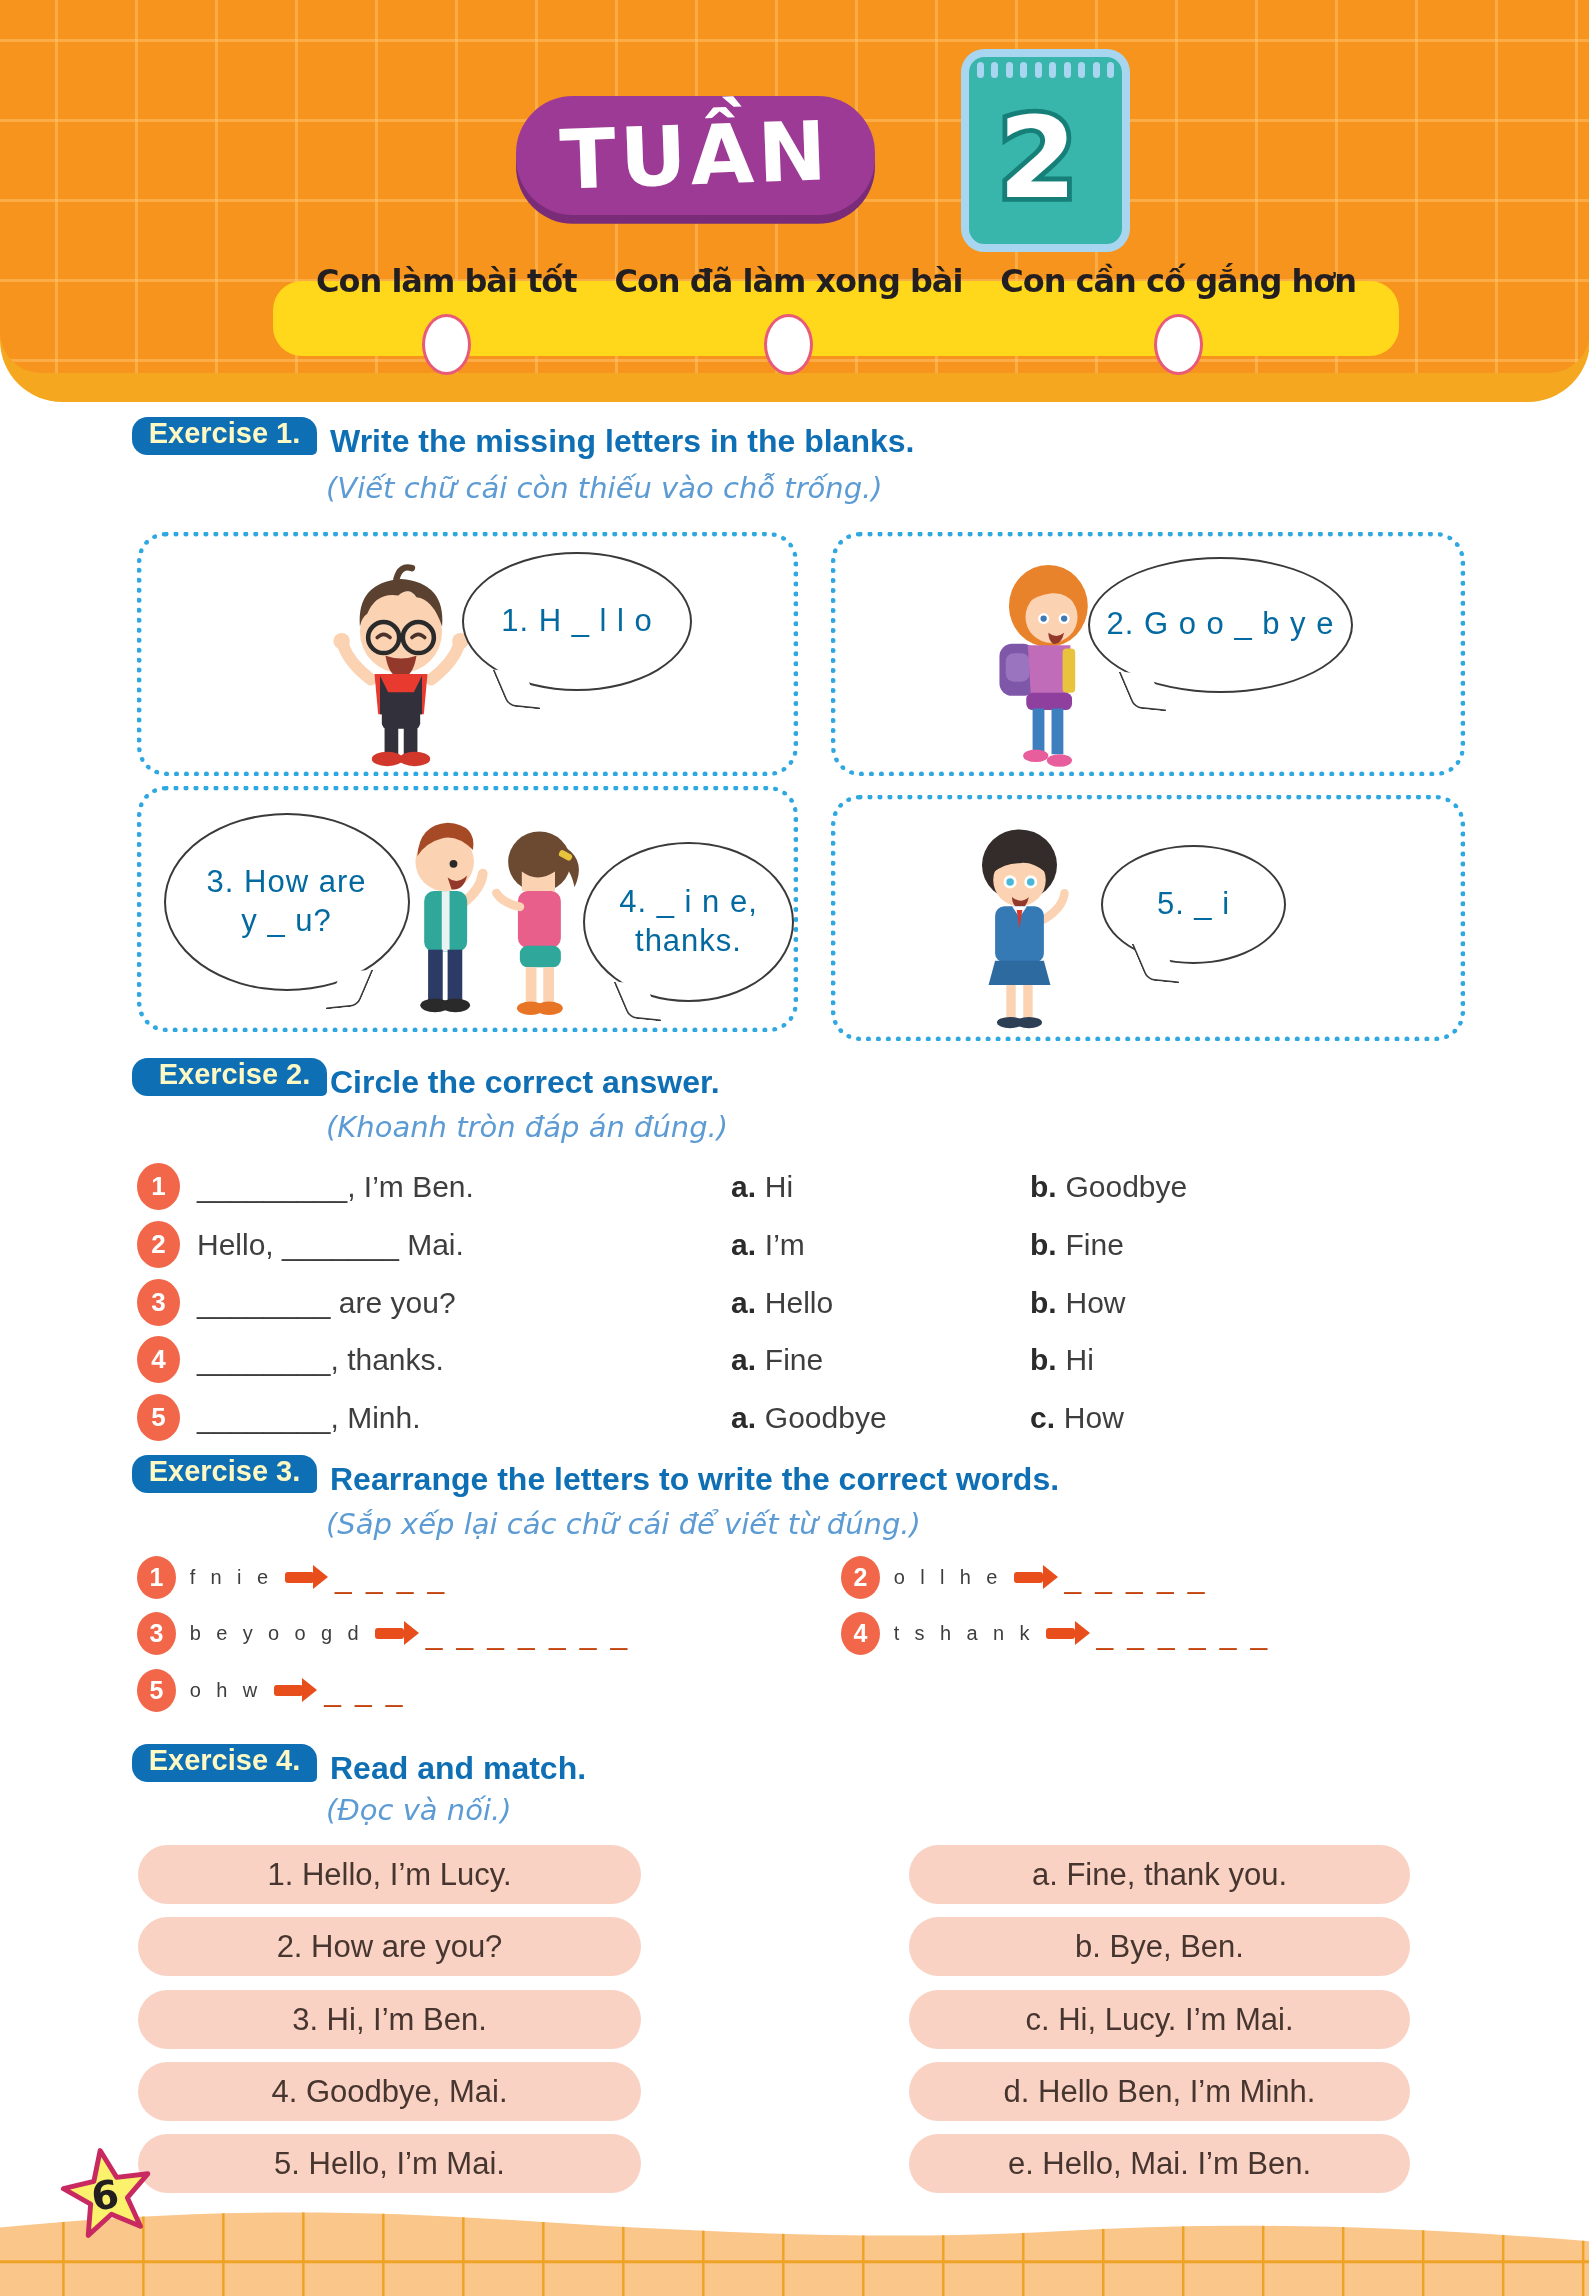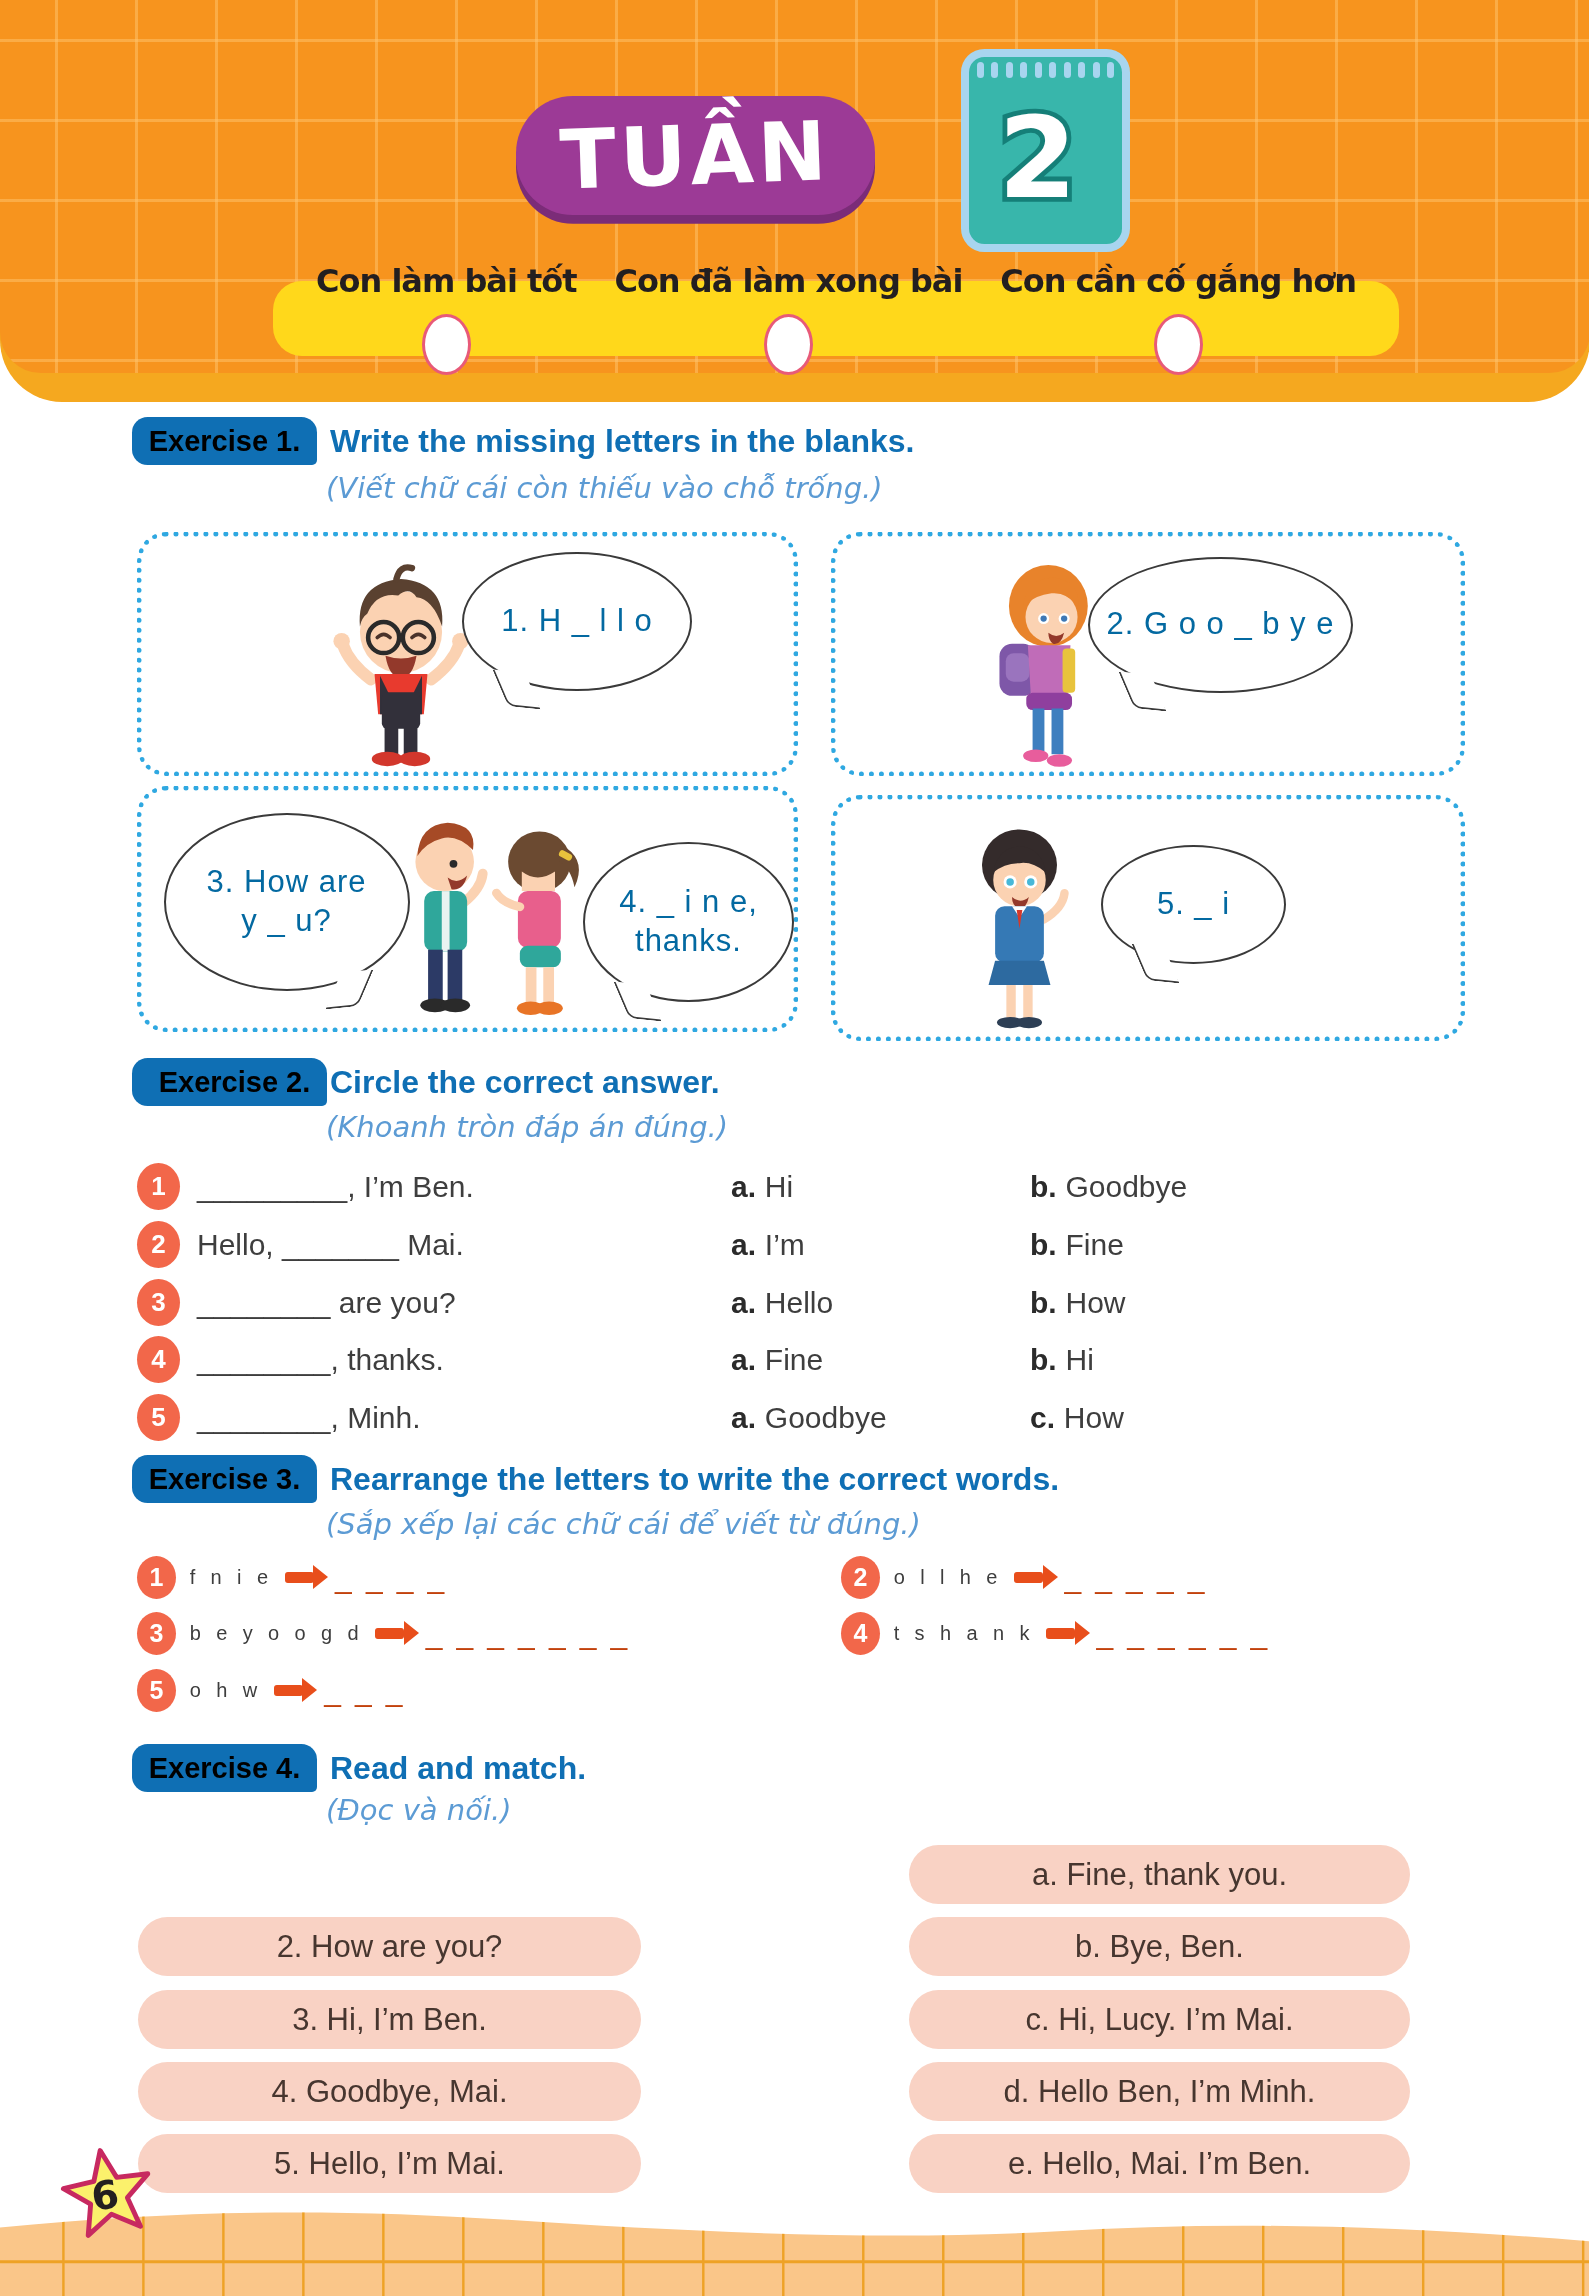--- a/index.html
+++ b/index.html
@@ -23,22 +23,22 @@
   .cal-notches i{display:block;width:6.8px;height:16.6px;background:#A8D5EF;border-radius:3.9px;}
   .cal-num-svg{position:absolute;left:0;top:25px;}
   .checkbar{position:absolute;left:273px;top:281px;width:1126px;height:75px;background:#FFD81B;
             border-radius:29px;display:flex;align-items:center;justify-content:space-between;
             padding:0 43px;box-sizing:border-box;}
   .check-item{display:flex;align-items:center;gap:14.6px;flex-direction:column;}
   .check-item b{font-family:"DejaVu Sans",sans-serif;font-weight:700;font-size:32px;color:#231F20;
                 letter-spacing:-1px;}
   .check-circle{width:43px;height:55px;background:#fff;border:3.9px solid #E85A78;border-radius:50%;}
   
-  .ex-badge{position:absolute;left:132px;width:185px;height:48px;background:#0F6FB4;color:#000000;
-            font-weight:700;font-size:29px;display:flex;align-items:center;justify-content:center;
+  .ex-badge{position:absolute;left:132px;width:185px;height:38px;background:#0F6FB4;color:#fef9c3;
+            font-weight:700;font-size:29px;display:flex;justify-content:center;
             border-radius:15.6px 15.6px 4.9px 15.6px;}
   .ex-title{position:absolute;left:330px;font-weight:700;font-size:32px;color:#0F6FB4;}
   .ex-sub{position:absolute;left:326px;font-style:italic;font-size:29px;color:#5C9BD4;
           font-family:"DejaVu Sans",sans-serif;}
   
   .dotbox{position:absolute;border:5.9px dotted #2FA8E1;border-radius:29px;box-sizing:border-box;}
   .bubble{position:absolute;background:#fff;border:2.9px solid #3A3A3A;border-radius:50%;
           display:flex;flex-direction:column;align-items:center;justify-content:center;
           font-size:31px;color:#0369a1;letter-spacing:1px;line-height:1.25;text-align:center;z-index:2;}
   .tail{position:absolute;bottom:-19.5px;left:37px;width:29px;height:35px;background:#fff;
@@ -318,20 +318,21 @@
     <span class="arrow"></span>
     <span class="r-blanks">_ _ _</span>
   </div>
 
   <div class="ex-badge" style="top:1744px;">
     <span>Exercise 4.</span>
   </div>
   <div class="ex-title" style="top:1750px;">Read and match.</div>
   <div class="ex-sub" style="top:1793px;">(Đọc và nối.)</div>
 
+  <div class="pill left" style="top:1845px;">1. Hello, I’m Lucy.</div>
   <div class="pill left" style="top:1917px;">2. How are you?</div>
   <div class="pill left" style="top:1990px;">3. Hi, I’m Ben.</div>
   <div class="pill left" style="top:2062px;">4. Goodbye, Mai.</div>
   <div class="pill left" style="top:2134px;">5. Hello, I’m Mai.</div>
 
   <div class="pill right" style="top:1845px;">a. Fine, thank you.</div>
   <div class="pill right" style="top:1917px;">b. Bye, Ben.</div>
   <div class="pill right" style="top:1990px;">c. Hi, Lucy. I’m Mai.</div>
   <div class="pill right" style="top:2062px;">d. Hello Ben, I’m Minh.</div>
   <div class="pill right" style="top:2134px;">e. Hello, Mai. I’m Ben.</div>

